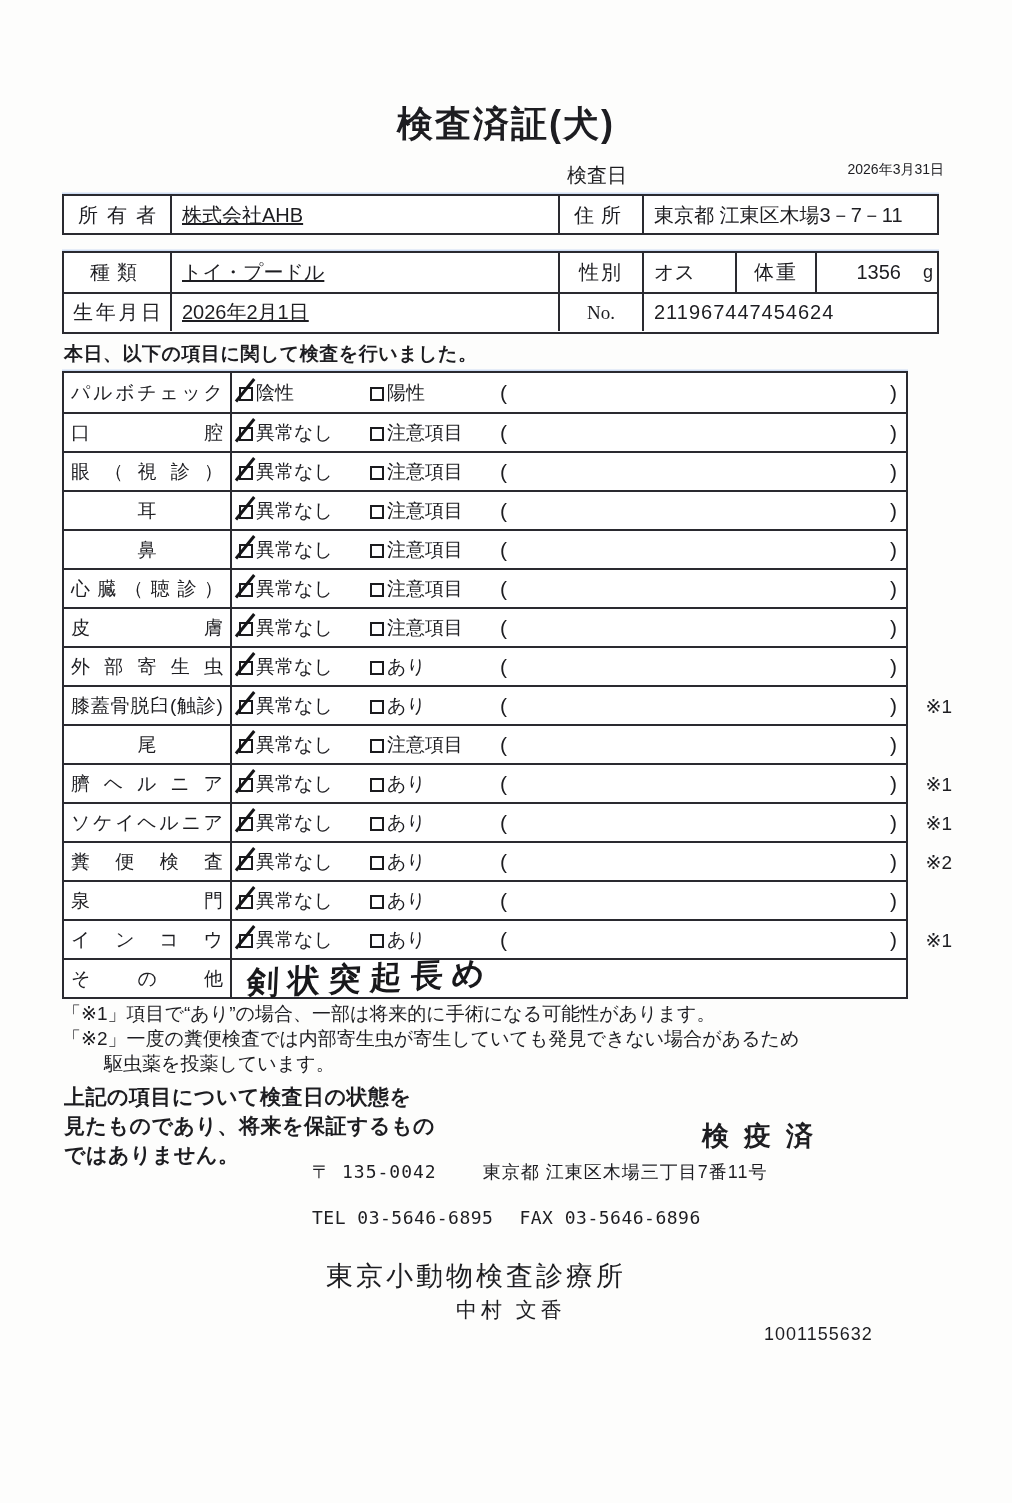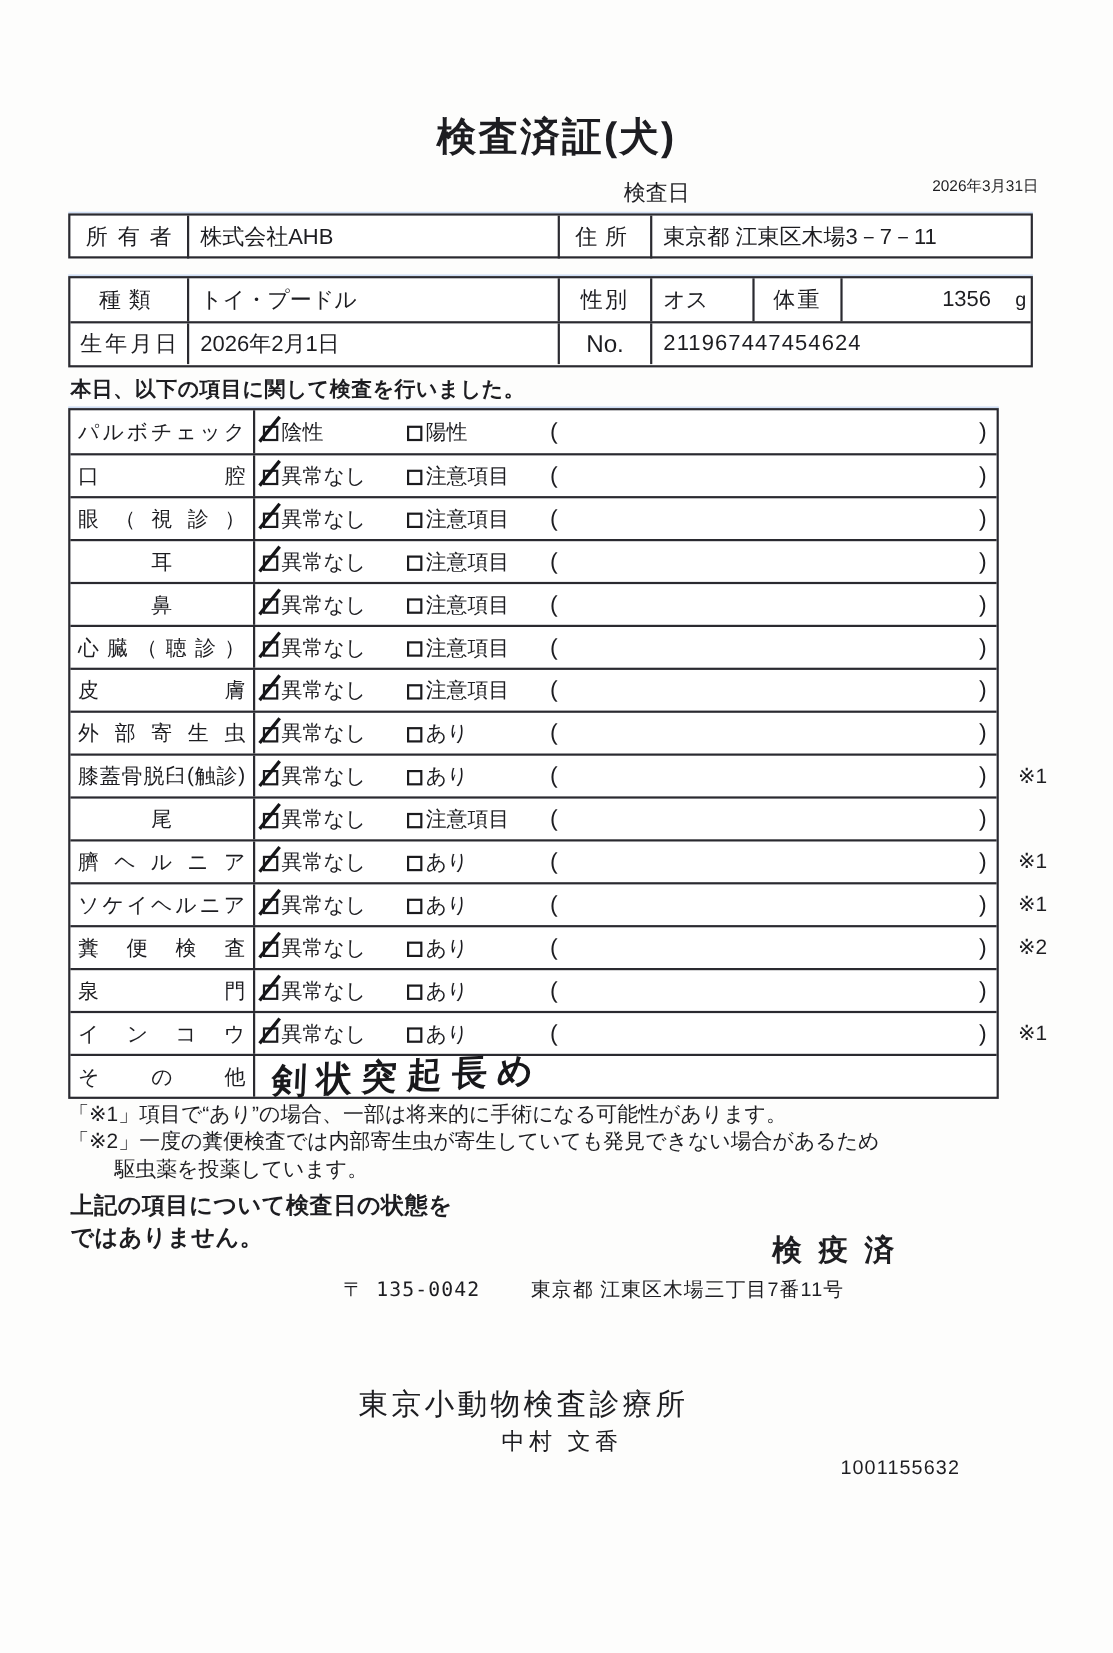--- a/index.html
+++ b/index.html
@@ -38,28 +38,28 @@
   .box2 .irow + .irow{border-top:2px solid var(--line);}
   .icell{
     display:flex;align-items:center;font-size:20px;
     border-left:2px solid var(--line);
     padding:0 10px;white-space:nowrap;overflow:hidden;
   }
   .icell:first-child{border-left:none;}
   .hlabel{justify-content:center;letter-spacing:7px;padding:0 6px;}
   .hlabel.spread{justify-content:space-between;letter-spacing:0;padding:0 14px;}
   .w-label{width:106px;flex:none;}
-  .w-val1{width:337px;flex:none;}
+  .w-val1{width:388px;flex:none;text-decoration:underline;}
   .w-label2{width:84px;flex:none;}
   .w-sex{width:93px;flex:none;}
   .w-wlabel{width:80px;flex:none;}
   .w-rest{flex:1;}
   .weight-cell{justify-content:flex-end;padding-right:4px;}
   .weight-unit{margin-left:22px;font-size:18px;}
-  .nolabel{letter-spacing:0;justify-content:center;font-size:22px;}
+  .nolabel{letter-spacing:0;justify-content:center;font-size:19px;font-family:Liberation Serif, serif;}
   
   .intro{position:absolute;top:341px;left:64px;font-size:19px;font-weight:600;letter-spacing:.5px;}
   
   .itable{
     position:absolute;top:371px;left:62px;width:846px;
     border:2px solid var(--line);background:#fff;
     box-shadow:0 -1.5px 0 rgba(100,150,225,.30);
   }
   .trow{position:relative;display:flex;height:39px;align-items:stretch;overflow:visible;}
   .trow + .trow{border-top:2px solid var(--line);}
@@ -523,29 +523,34 @@
     </div>
 
   <div class="fnotes">
     <div class="fline">「※1」項目で“あり”の場合、一部は将来的に手術になる可能性があります。</div>
     <div class="fline">「※2」一度の糞便検査では内部寄生虫が寄生していても発見できない場合があるため</div>
     <div class="fline indent">駆虫薬を投薬しています。</div>
   </div>
 
   <div class="disclaimer">
     <div>上記の項目について検査日の状態を</div>
+    <div>見たものであり、将来を保証するもの</div>
     <div>ではありません。</div>
   </div>
 
   <div class="stamp">検疫済</div>
 
   <div class="postal mono">
     <span>〒</span>
     <span class="pcode">135-0042</span>
     <span class="paddr">東京都 江東区木場三丁目7番11号</span>
   </div>
 
+  <div class="telfax mono">
+    <span>TEL 03-5646-6895</span>
+    <span class="fax">FAX 03-5646-6896</span>
+  </div>
 
   <div class="clinic-name">東京小動物検査診療所</div>
   <div class="vet-name">中村 文香</div>
   <div class="serial">1001155632</div>
 
 </div>
 
 </body></html>

